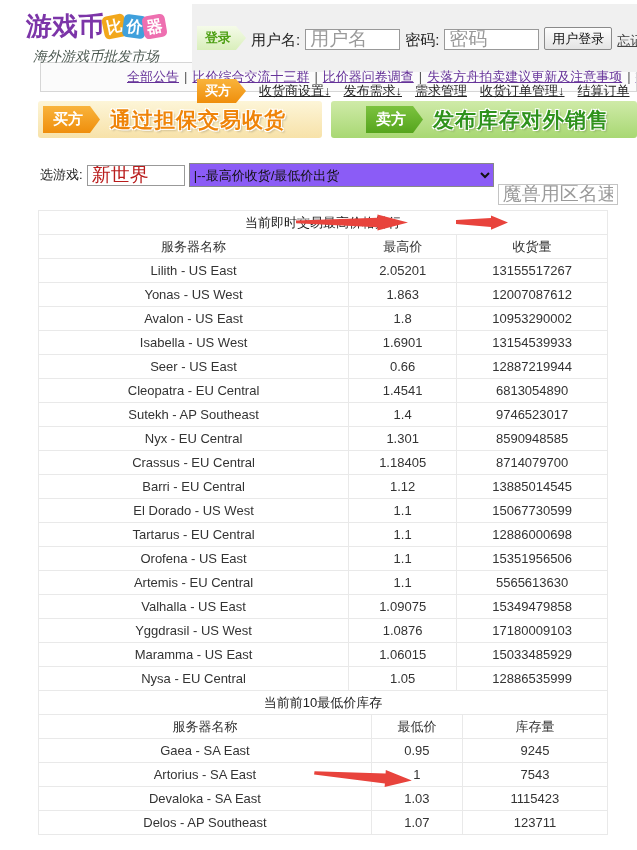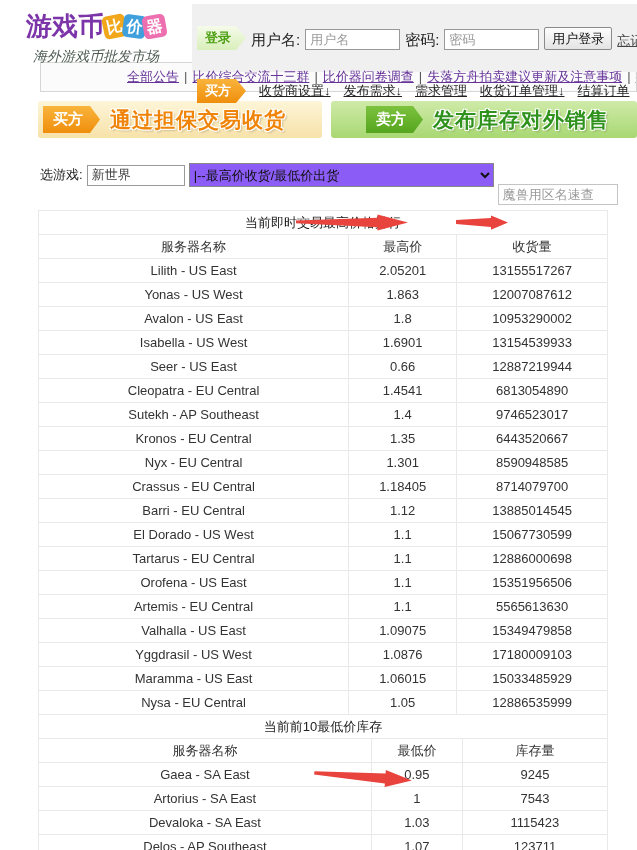--- a/index.html
+++ b/index.html
@@ -22,21 +22,21 @@
   .tile-pink   { background:#ee6fb0; transform:rotate(-10deg); margin-left:-3px; }
   .logo-sub { font-size:14px; color:#4d5a52; margin-top:4px;font-style:italic; }
   .account { flex:1; min-width:0; }
   .login-row { background:#f0f0f0; display:flex; align-items:flex-end; gap:5px; padding:22px 5px; white-space:nowrap; }
   .buyer-row { display:flex; align-items:center; gap:13px; padding:7px 5px 0 5px; white-space:nowrap; }
   .badge { display:inline-block; font-size:13px; font-weight:bold; padding:3px 15px 3px 8px;
            clip-path:polygon(0 0, calc(100% - 10px) 0, 100% 50%, calc(100% - 10px) 100%, 0 100%); flex:none; }
   .badge-login { background:linear-gradient(180deg,#f5fbe9,#d9efbb); color:#4ea015; }
   .badge-buy   { background:linear-gradient(180deg,#f9b43c,#ef8e0c); color:#fff; }
   .fld-label { font-size:15px; color:#222; }
-  .txt-input { width:95px; height:21px; border:1px solid #999; font-size:13px; padding:1px 4px; color:#404040; background:#fff; }
+  .txt-input { width:95px; height:21px; border:1px solid #999; font-size:19px; padding:1px 4px; color:#b91c1c; background:#fff;font-family:Liberation Mono, monospace; }
   .txt-input::placeholder { color:#9a9a9a; }
   .btn { height:23px; border:1px solid #8a8a8a; background:linear-gradient(180deg,#fdfdfd,#e4e4e4);
          font-size:13px; padding:0 7px; color:#111; border-radius:2px; flex:none; }
   .lnk { font-size:13px; color:#333; text-decoration:underline; }
   .lnk-forgot { color:#444; }
   .buyer-row .lnk { color:#222; }
   
   .nav-bar { margin:4px 0 0 40px; border:1px solid #d6d6d6; background:#fbfbfb;
              padding:5px 0 5px 86px; font-size:13px; white-space:nowrap; overflow:hidden; }
   .nav-bar a { color:#663399; }
@@ -171,25 +171,20 @@
         <td>Cleopatra - EU Central</td>
         <td>1.4541</td>
         <td>6813054890</td>
       </tr>
       <tr>
         <td>Sutekh - AP Southeast</td>
         <td>1.4</td>
         <td>9746523017</td>
       </tr>
       <tr>
-        <td>Kronos - EU Central</td>
-        <td>1.35</td>
-        <td>6443520667</td>
-      </tr>
-      <tr>
         <td>Nyx - EU Central</td>
         <td>1.301</td>
         <td>8590948585</td>
       </tr>
       <tr>
         <td>Crassus - EU Central</td>
         <td>1.18405</td>
         <td>8714079700</td>
       </tr>
       <tr>

